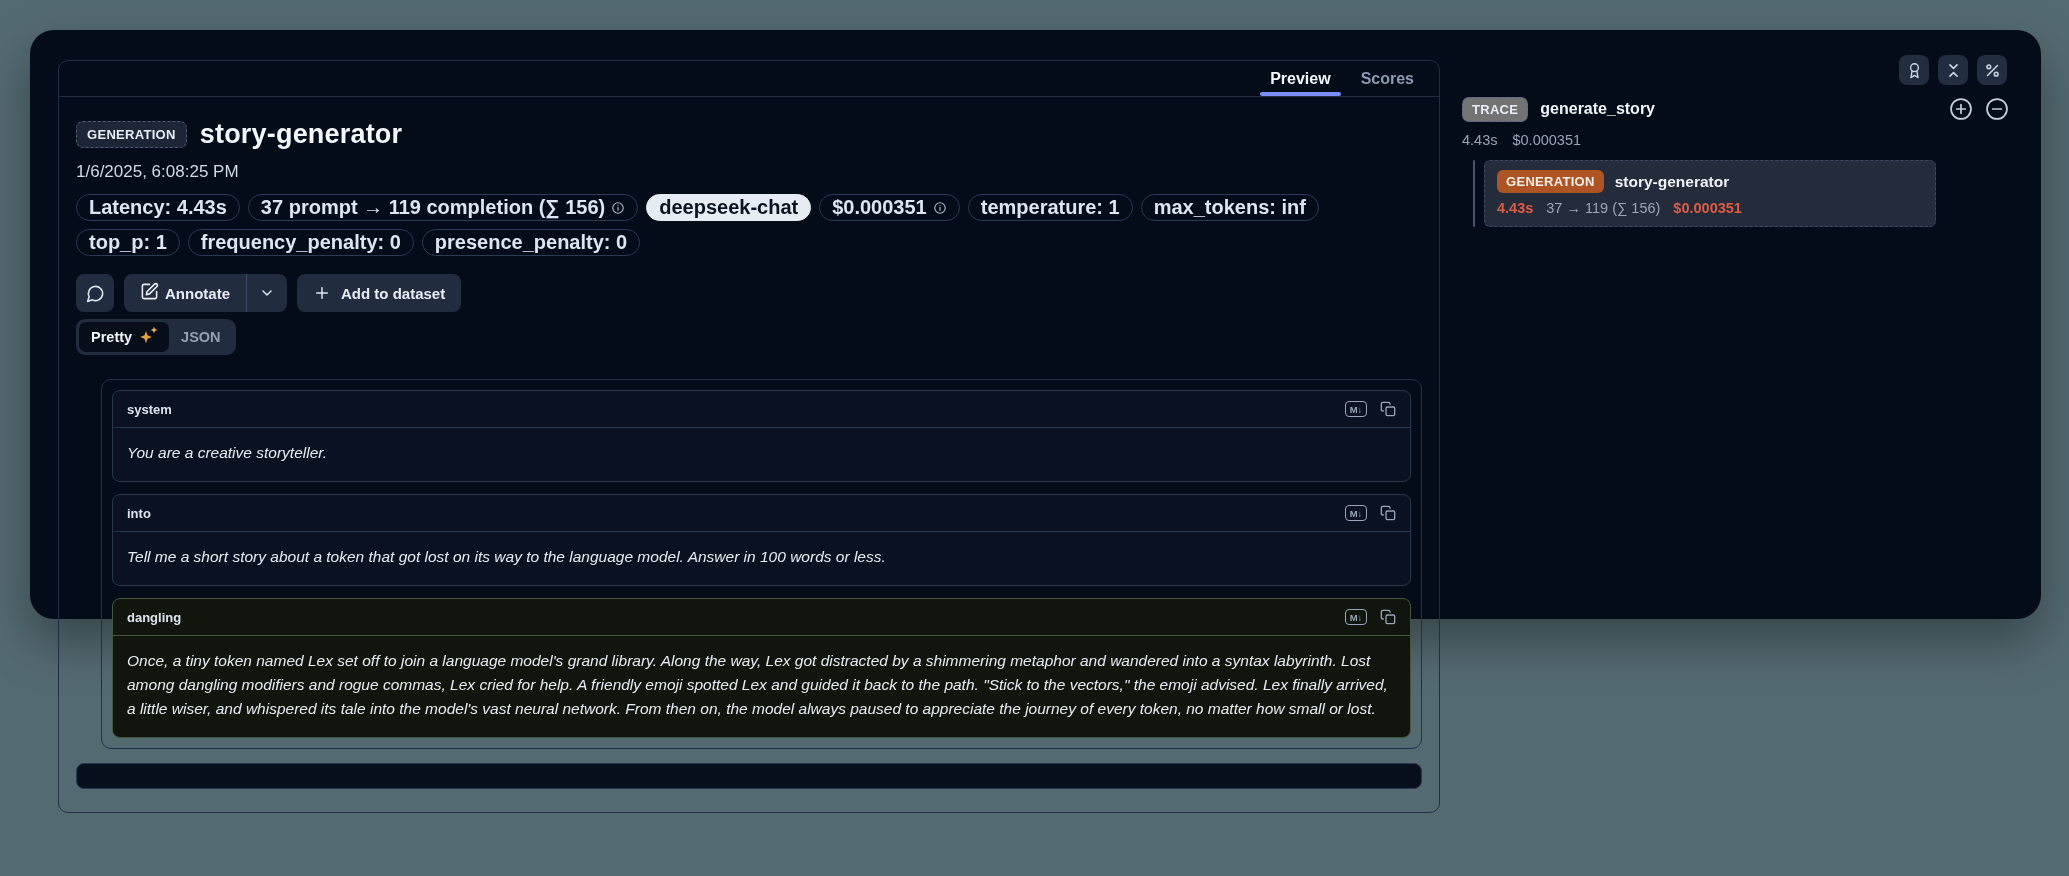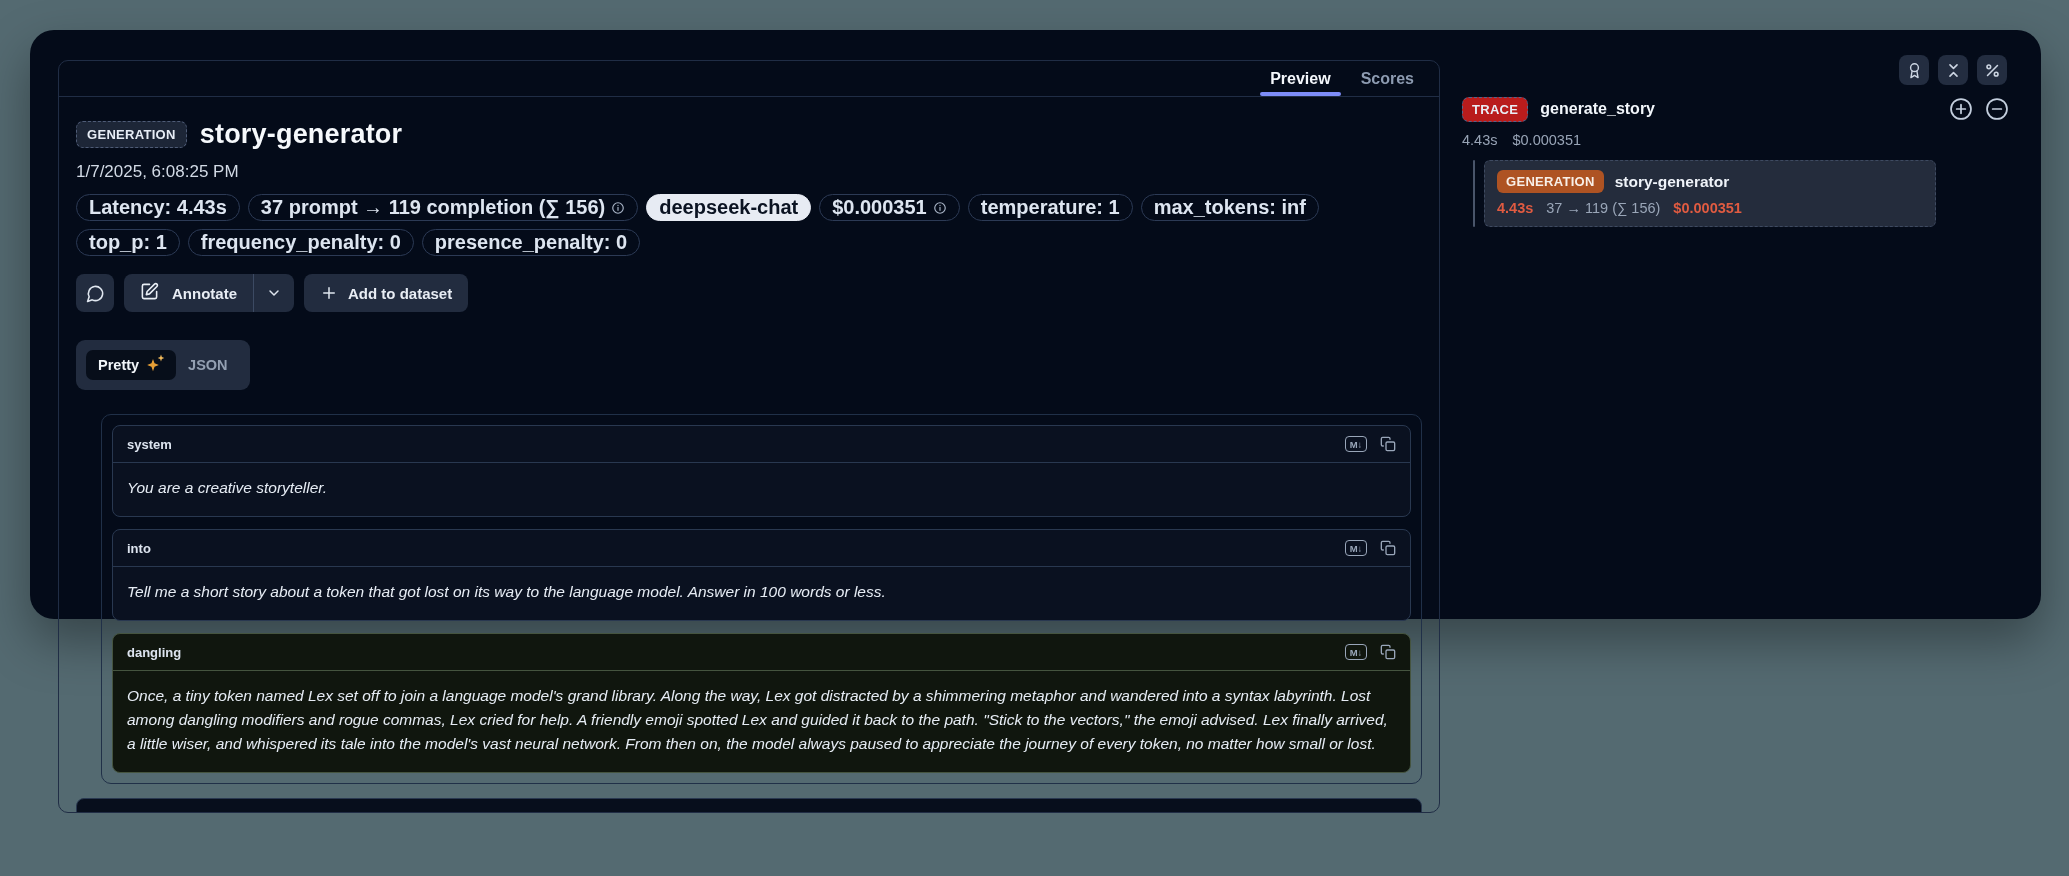--- a/index.html
+++ b/index.html
@@ -58,26 +58,26 @@
 
   .actions-row { display:flex; gap:10px; margin-top:18px; align-items:center; }
   .btn {
     display:inline-flex; align-items:center; gap:10px; height:38px; padding:0 16px;
     background:#222c3f; border-radius:8px; font-size:15px; font-weight:700;
     color:#e8edf4; cursor:pointer; white-space:nowrap;
   }
   .btn .bicon { display:inline-flex; color:#dfe6ef; }
   .icon-btn { width:38px; padding:0; justify-content:center; }
   .split-btn { display:inline-flex; align-items:stretch; background:#222c3f; border-radius:8px; overflow:hidden; }
-  .split-main { display:inline-flex; align-items:center; gap:13px; padding:0 16px; height:38px;
+  .split-main { display:inline-flex; align-items:center; gap:6px; padding:0 16px; height:38px;
     font-size:15px; font-weight:700; color:#e8edf4; cursor:pointer; }
   .split-divider { width:1px; background:#3c4a63; margin:0; }
   .split-caret { width:40px; display:flex; align-items:center; justify-content:center; color:#dfe6ef; cursor:pointer; }
 
-  .view-toggle { display:inline-flex; background:#222c3f; border-radius:9px; padding:10px; margin-top:28px; align-items:flex-start; }
+  .view-toggle { display:inline-flex; background:#222c3f; border-radius:9px; padding:3px; margin-top:7px; align-items:flex-start; }
   .toggle-seg {
     height:30px; display:flex; align-items:center; gap:7px; padding:0 12px;
     font-size:14.5px; font-weight:700; color:#94a0b2; border-radius:7px; cursor:pointer;
   }
   .toggle-seg.active { background:#070e1a; color:#f2f6fa; }
   .sparkles { position:relative; width:18px; height:18px; display:inline-block; }
   .sparkles svg { position:absolute; }
   .sp-big { left:0; top:2px; color:#e79f36; }
   .sp-small { right:-1px; top:-2px; color:#f0b95c; }
 
@@ -106,21 +106,21 @@
   
   .right-toolbar { position:absolute; top:25px; right:34px; display:flex; gap:9px; }
   .tool-btn {
     width:30px; height:30px; background:#232d40; border-radius:8px;
     display:flex; align-items:center; justify-content:center; color:#ccd5e2; cursor:pointer;
   }
 
   .right-panel { position:absolute; left:1432px; top:64px; width:548px; }
   .trace-row { display:flex; align-items:center; gap:12px; height:30px; cursor:pointer; }
   .trace-badge {
-    background:#b91c1c; border:1px dashed #56658a; color:#e9eef6;
+    background:#737373; border:1px dashed #56658a; color:#e9eef6;
     font-size:13px; font-weight:700; padding:4px 9px; border-radius:7px; letter-spacing:.3px;
   }
   .trace-name { font-size:16px; font-weight:700; color:#f2f6fb; }
   .tree-controls { margin-left:auto; display:flex; gap:10px; align-items:center; color:#c3cedd; }
   .tree-controls svg { cursor:pointer; }
   .trace-stats { margin-top:8px; display:flex; gap:15px; font-size:14.5px; color:#98a4b6; }
   .tree-node-row { margin-top:12px; display:flex; gap:9px; margin-left:11px; }
   .tree-line { width:2px; background:#49556a; border-radius:2px; align-self:stretch; }
   .tree-node {
     width:452px; background:#242c3c; border:1px dashed #3e4a61; border-radius:6px;
@@ -147,21 +147,21 @@
       <div class="tab">Scores</div>
     </div>
 
     <div class="content">
 
       <div class="title-row">
         <span class="type-badge">GENERATION</span>
         <span class="obs-title">story-generator</span>
       </div>
 
-      <div class="timestamp">1/7/2025, 6:08:25 PM</div>
+      <div class="timestamp">1/6/2025, 6:08:25 PM</div>
 
       <div class="pills-row">
         <span class="pill">Latency: 4.43s</span>
         <span class="pill">
           <span>37 prompt → 119 completion (∑ 156)</span>
           <span class="info-icon">
             <svg width="14" height="14" viewBox="0 0 24 24" fill="none" stroke="currentColor" stroke-width="2" stroke-linecap="round">
                 <circle cx="12" cy="12" r="9"></circle>
                 <path d="M12 11v5"></path>
                 <path d="M12 7.5h.01"></path>

